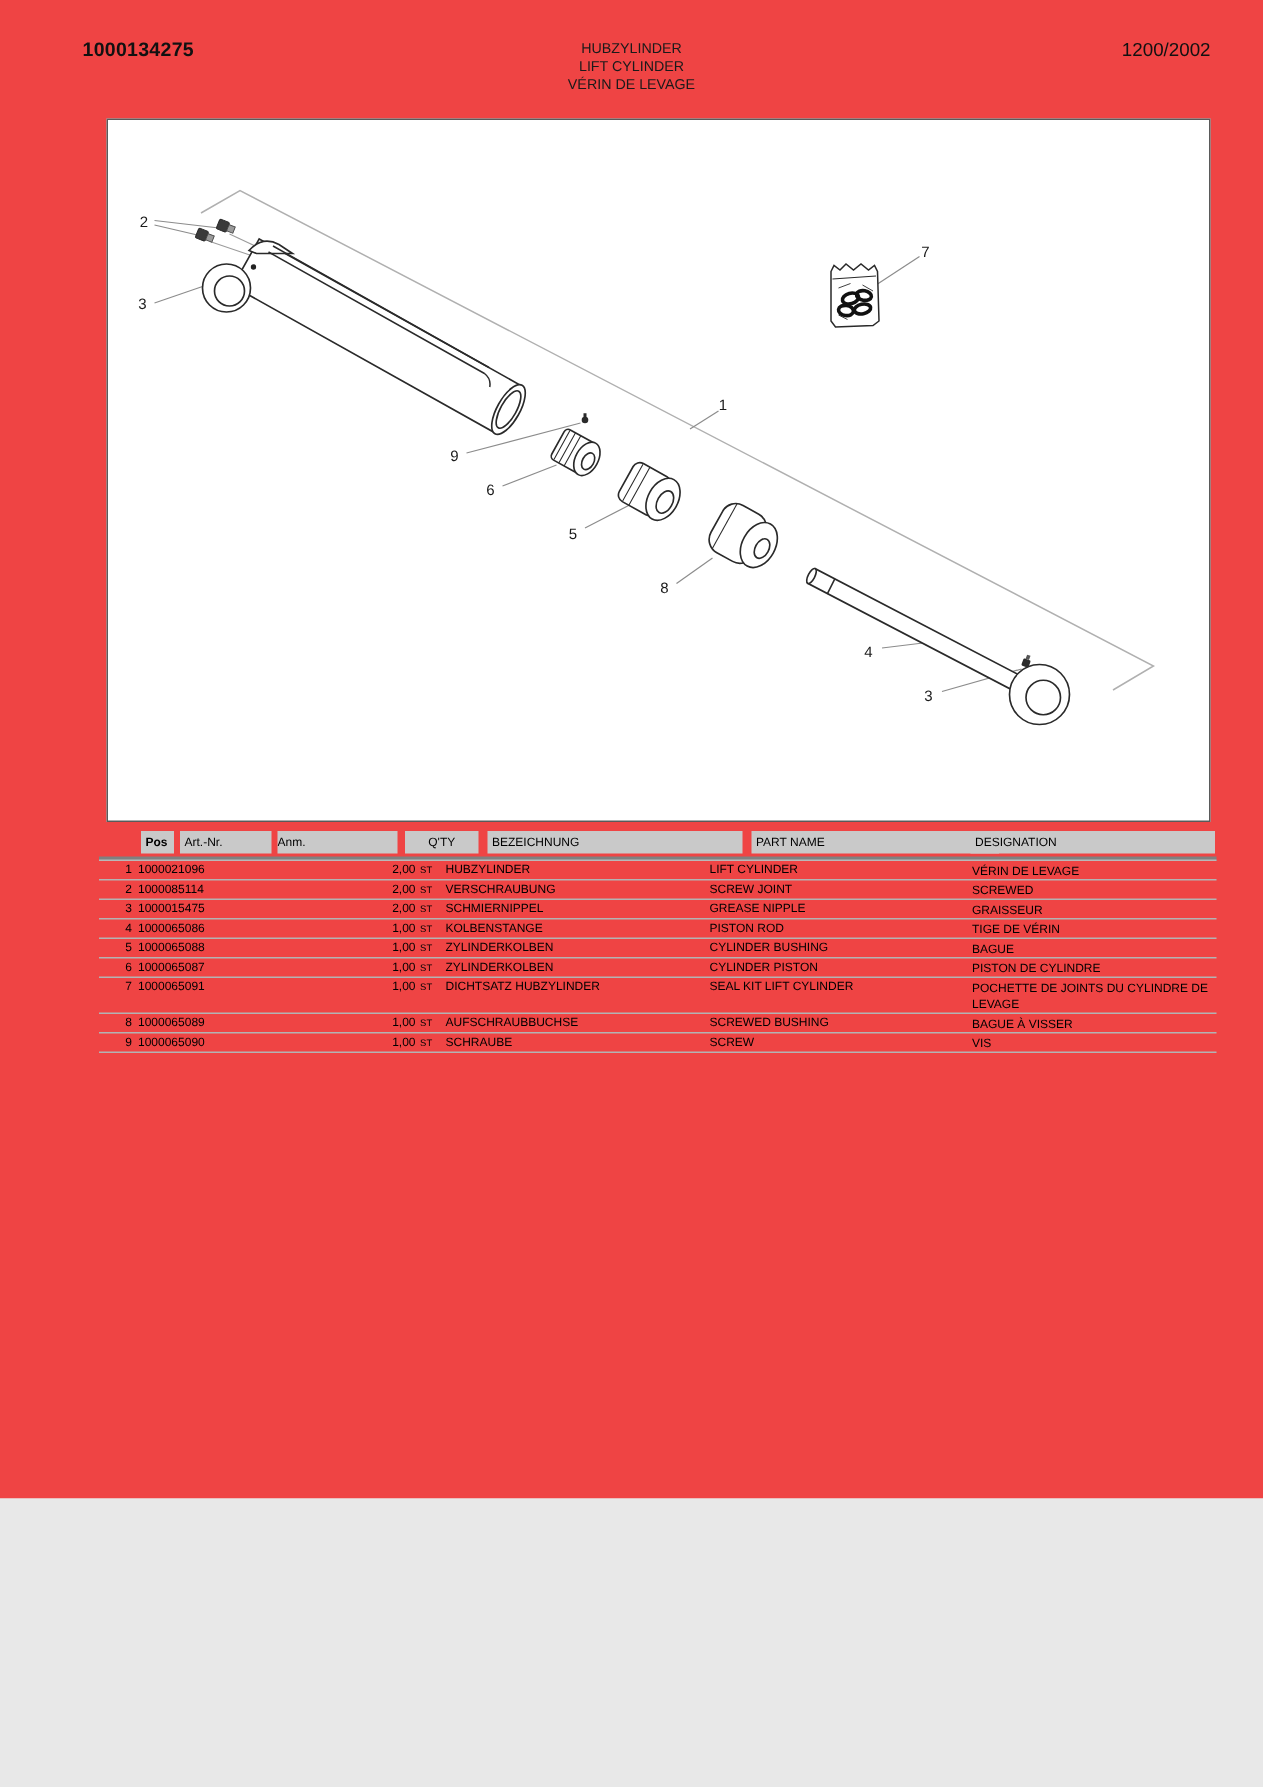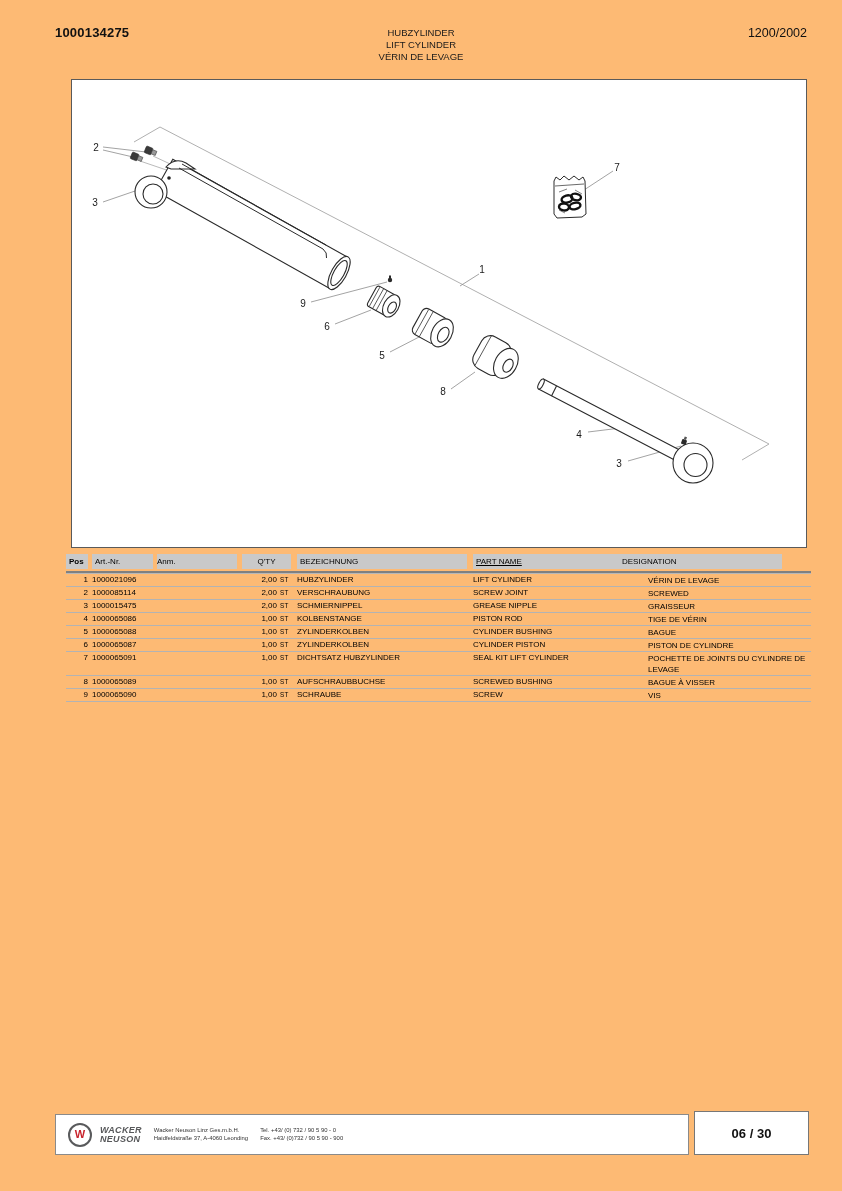--- a/index.html
+++ b/index.html
@@ -1,39 +1,39 @@
 <!DOCTYPE html>
 <html><head>
 <meta charset="utf-8">
 <style>
   html,body{margin:0;padding:0;background:#e8e8e8;}
-  .page{position:relative;width:842px;height:1191px;background:#fdba74;
+  .page{position:relative;width:842px;height:999px;background:#ef4444;
         font-family:"Liberation Sans",sans-serif;color:#111;overflow:hidden;}
 
   
   .doc-number{position:absolute;left:55px;top:25px;font-size:13px;font-weight:bold;letter-spacing:.2px;}
   .doc-date{position:absolute;right:35px;top:26px;font-size:12.5px;font-weight:normal;}
   .title-block{position:absolute;left:0;right:0;top:27px;text-align:center;font-size:9.5px;line-height:12px;color:#1a1a1a;}
 
   
   .diagram-frame{position:absolute;left:71px;top:79px;width:734px;height:467px;border:1px solid #5a5a5a;background:#fff;}
   svg text.callout{font-family:"Liberation Sans",sans-serif;font-size:10px;fill:#1a1a1a;}
 
   
   .parts-table{position:absolute;left:66px;top:554px;width:745px;font-size:8px;color:#000;}
-  .thead{position:relative;height:16px;}
+  .thead{position:relative;height:16px;margin-left:28px;}
   .th{position:absolute;top:0;height:15px;background:#c9c9c9;line-height:15px;
       white-space:nowrap;overflow:hidden;}
   .th.pad{padding-left:3px;box-sizing:border-box;}
   .th-pos{left:0;width:22px;font-weight:bold;}
   .th-art{left:26px;width:61px;}
   .th-anm{left:91px;width:80px;}
   .th-qty{left:176px;width:49px;text-align:center;}
   .th-bez{left:231px;width:170px;}
-  .th-part{left:407px;width:165px;text-decoration:underline;}
+  .th-part{left:407px;width:165px;}
   .th-des{left:553px;width:163px;}
   .head-rule{height:2px;background:#808080;border-bottom:1px solid #b8b8b8;margin-top:1px;}
   .trow{position:relative;min-height:11.5px;border-bottom:1px solid #b3b3b3;}
   .td{position:absolute;top:0;line-height:11.5px;white-space:nowrap;}
   .c-pos{left:0;width:22px;text-align:right;}
   .c-art{left:26px;}
   .c-anm{left:91px;width:80px;}
   .c-qty{left:176px;width:49px;}
   .qty-num{display:inline-block;width:35px;text-align:right;}
   .qty-unit{font-size:6.3px;margin-left:3px;letter-spacing:.2px;}

